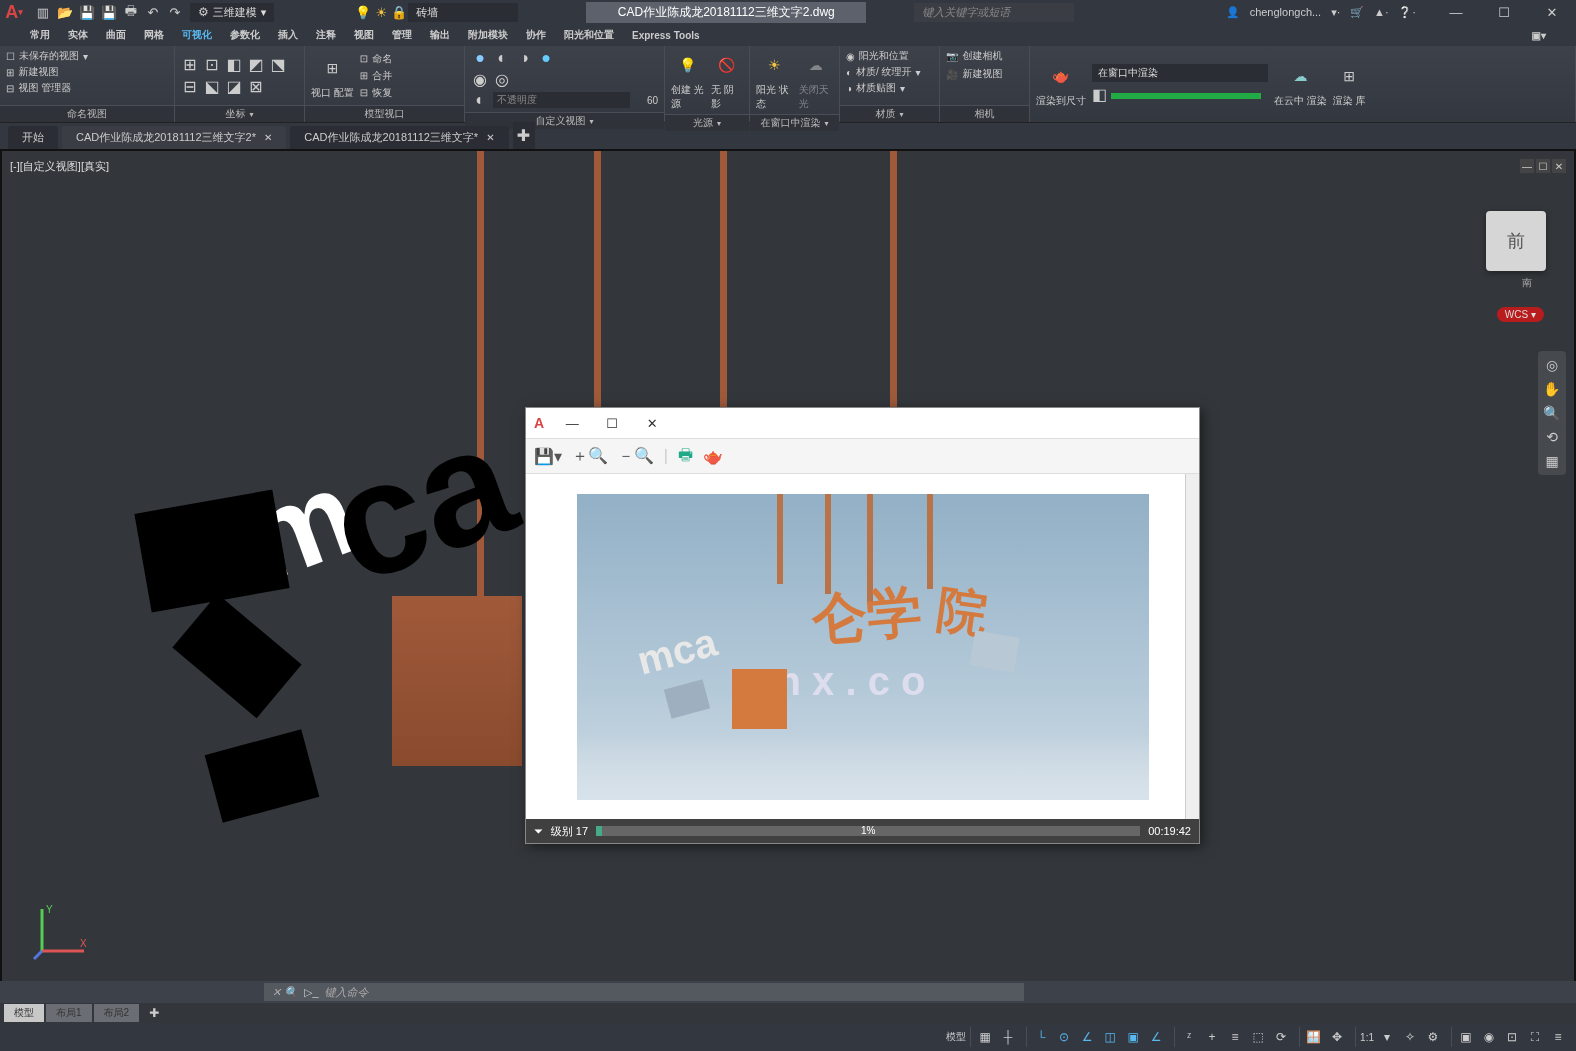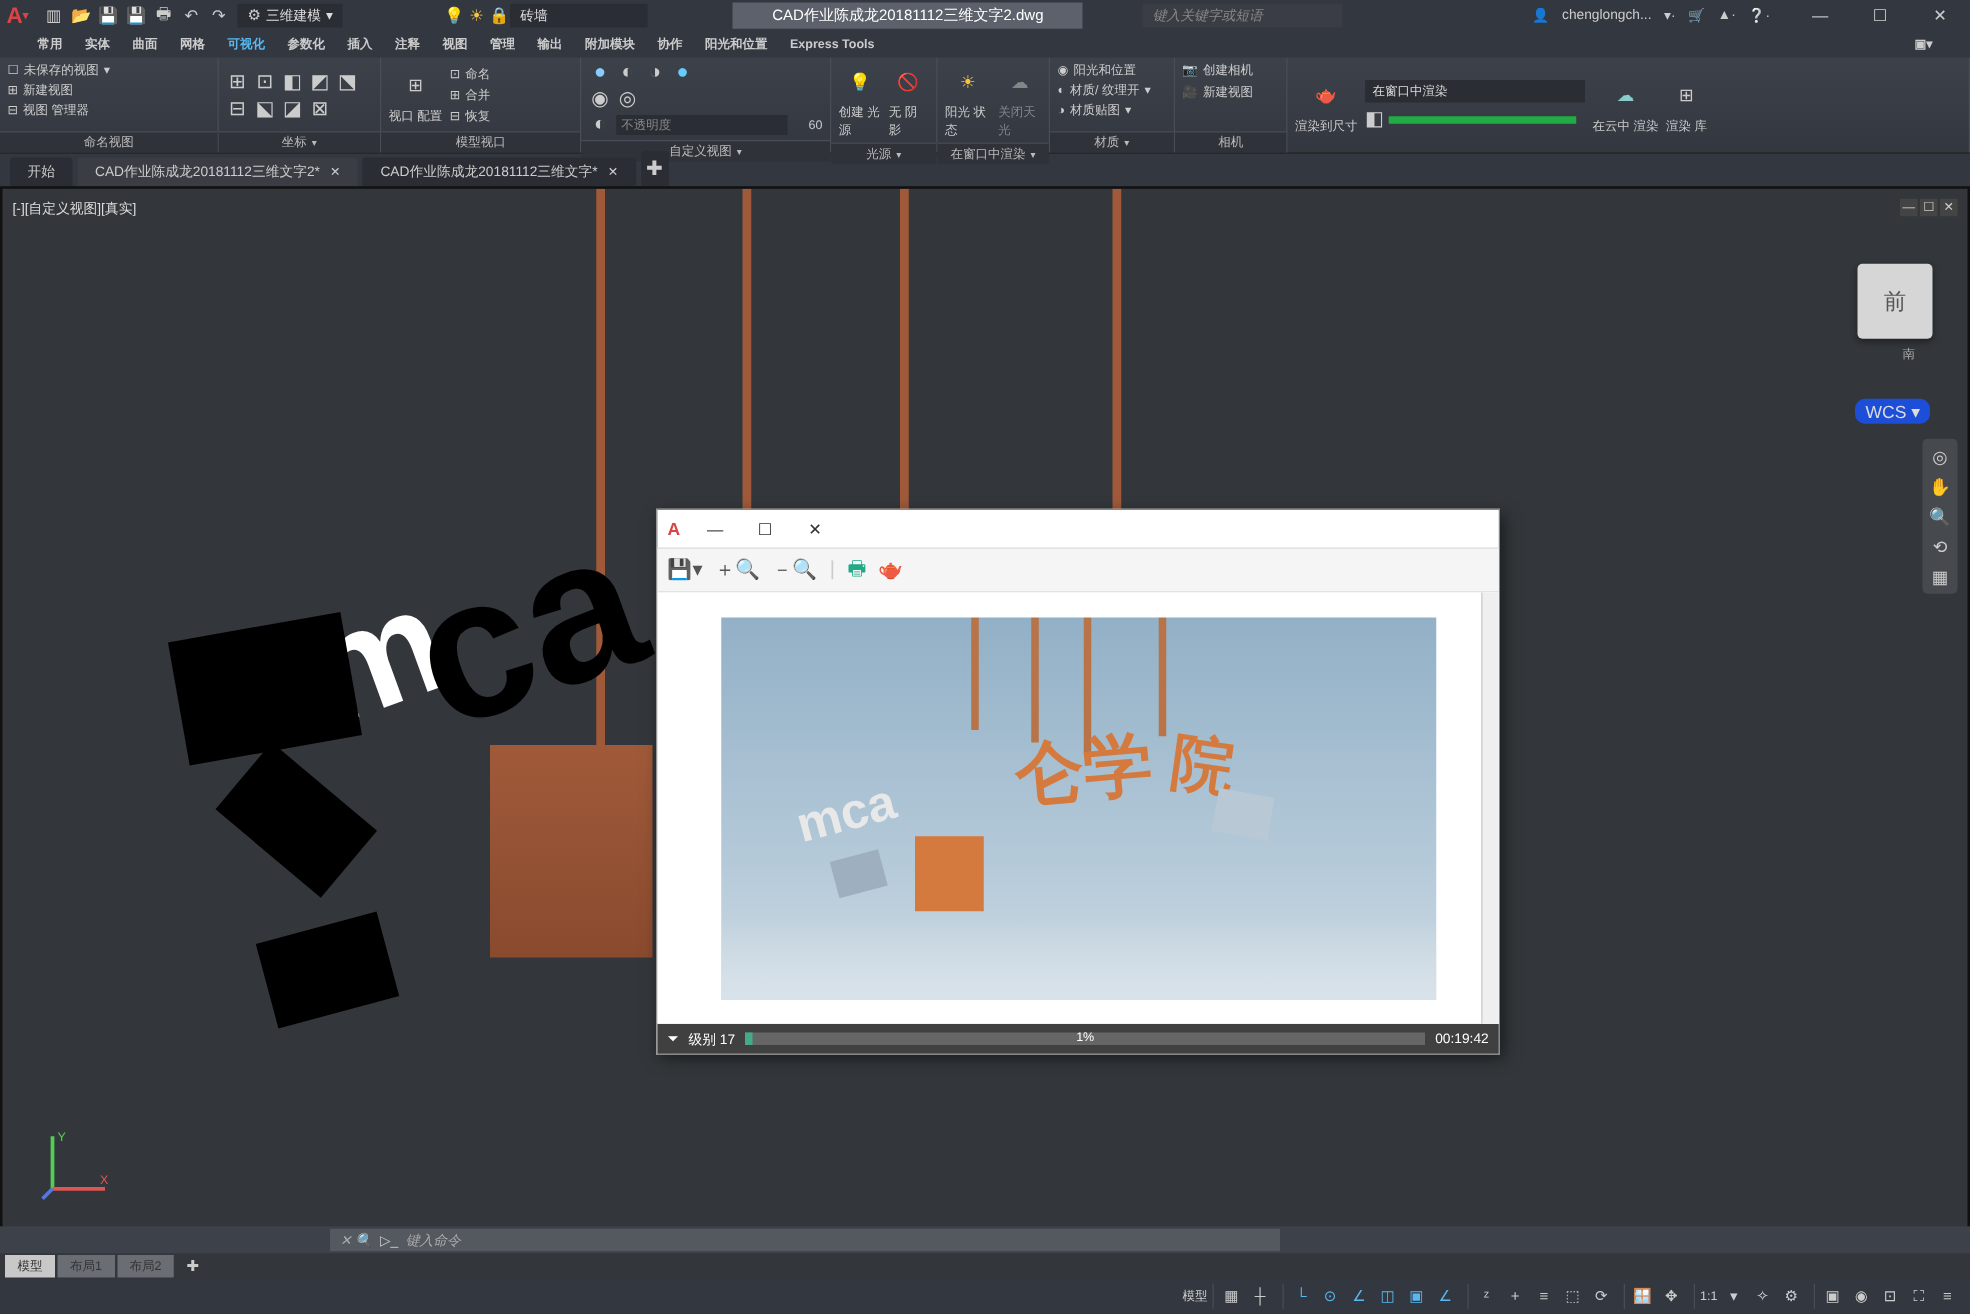--- a/index.html
+++ b/index.html
@@ -52,21 +52,21 @@
 
 
 .scene { position: absolute; inset: 0; overflow: hidden; }
 .pole { position: absolute; top: 0; width: 7px; height: 300px; background: #a05a3a; }
 .letter3d { position: absolute; transform: rotate(-20deg); font-weight: bold; font-family: Arial; }
 .cube3d { position: absolute; background: #9c5837; }
 .ucs { position: absolute; bottom: 20px; left: 28px; }
 
 
 .viewcube { position: absolute; top: 60px; right: 28px; width: 60px; height: 60px; background: #d6d6d6; border-radius: 4px; display: flex; align-items: center; justify-content: center; color: #555; font-size: 18px; box-shadow: 0 2px 6px rgba(0,0,0,0.4); }
-.wcs-badge { position: absolute; top: 168px; right: 30px; background: #1d4ed8; color: #ddd; font-size: 14px; padding: 2px 8px; border-radius: 8px; }
+.wcs-badge { position: absolute; top: 156px; right: 30px; background: #b91c1c; color: #ddd; font-size: 10px; padding: 2px 8px; border-radius: 8px; }
 .nav-bar { position: absolute; top: 200px; right: 8px; width: 28px; background: rgba(90,93,100,0.5); border-radius: 4px; display: flex; flex-direction: column; gap: 8px; padding: 6px 0; align-items: center; }
 .nav-bar .nb { color: #ccc; font-size: 14px; }
 
 
 .render-win { position: absolute; left: 523px; top: 256px; width: 675px; height: 437px; background: #fff; border: 1px solid #888; box-shadow: 3px 3px 12px rgba(0,0,0,0.5); display: flex; flex-direction: column; }
 .rw-title { height: 30px; display: flex; align-items: center; padding: 0 8px; }
 .rw-title .logo-a { color: #d94444; font-weight: bold; font-size: 14px; margin-right: 8px; }
 .rw-title-text { flex: 1; color: #333; font-size: 11px; }
 .rw-title .wb { width: 40px; text-align: center; color: #333; font-size: 13px; }
 .rw-toolbar { height: 36px; border-top: 1px solid #ddd; border-bottom: 1px solid #ddd; background: #f5f5f5; display: flex; align-items: center; padding: 0 8px; gap: 10px; }
@@ -360,20 +360,21 @@
     </div>
     <div class="rw-body">
       <div class="render-img">
         <div class="render-pole" style="left:200px;height:90px"></div>
         <div class="render-pole" style="left:248px;height:100px"></div>
         <div class="render-pole" style="left:290px;height:110px"></div>
         <div class="render-pole" style="left:350px;height:95px"></div>
         <div class="render-letter" style="left:60px;top:135px;font-size:40px;color:#e8e8e8;transform:rotate(-15deg)">mca</div>
         <div class="render-letter" style="left:235px;top:85px;font-size:55px;color:#d57a3e;transform:rotate(-5deg)">仑学</div>
         <div class="render-letter" style="left:360px;top:85px;font-size:50px;color:#d57a3e;transform:rotate(8deg)">院</div>
+        <div class="render-letter" style="left:200px;top:165px;font-size:40px;color:#dde;transform:rotate(0)">n x . c o</div>
         <div style="position:absolute;left:155px;top:175px;width:55px;height:60px;background:#d57a3e"></div>
         <div style="position:absolute;left:395px;top:140px;width:45px;height:35px;background:#b8c8d4;transform:rotate(10deg)"></div>
         <div style="position:absolute;left:90px;top:190px;width:40px;height:30px;background:#9eb0c0;transform:rotate(-15deg)"></div>
         <div style="position:absolute;left:0;right:0;bottom:0;height:65px;background:linear-gradient(transparent,#d8e2ea)"></div>
       </div>
       <div class="rw-right-bar"></div>
     </div>
     <div class="rw-status">
       <span>⏷</span>
       <span>级别 17</span>

